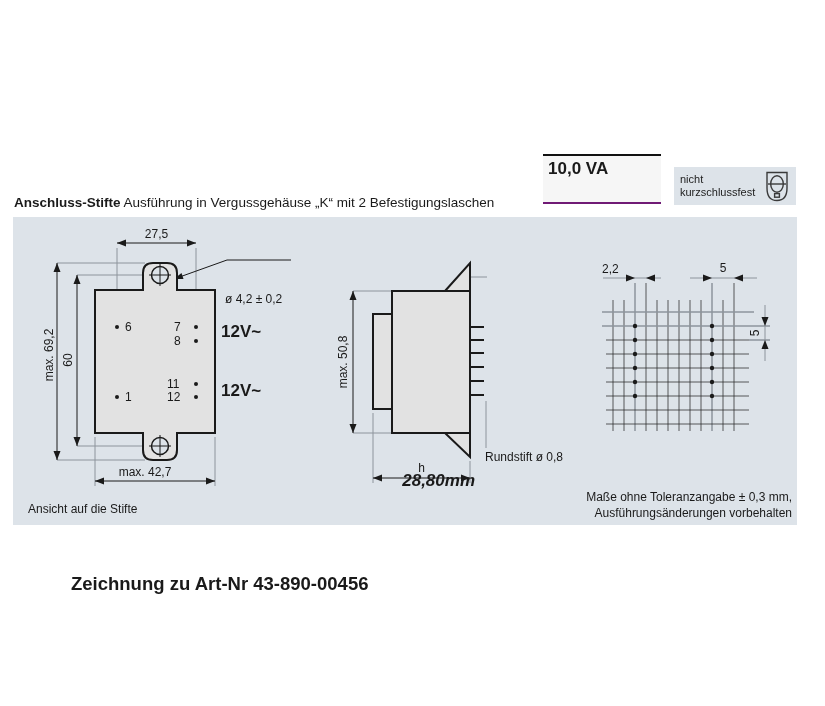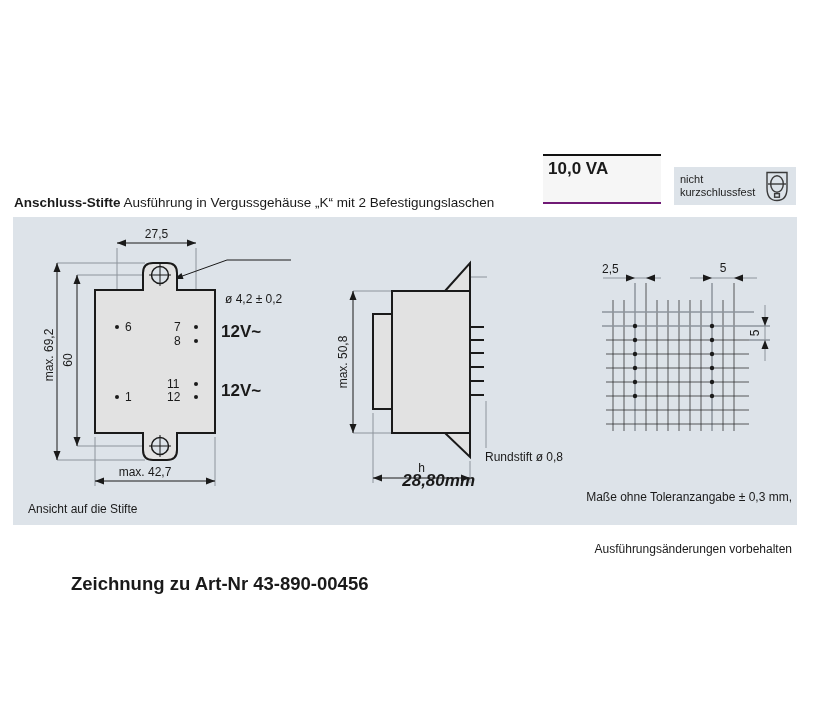--- a/index.html
+++ b/index.html
@@ -236,21 +236,21 @@
   <span class="lbl" style="left:112px;top:173px;">1</span>
   <span class="lbl b17" style="left:208px;top:106px;">12V~</span>
   <span class="lbl b17" style="left:208px;top:165px;">12V~</span>
   <span class="lbl" style="left:15px;top:285px;">Ansicht auf die Stifte</span>
 
   <span class="lbl rot" style="left:330px;top:145px;">max. 50,8</span>
   <span class="lbl" style="left:360px;top:244px;width:97px;text-align:center;">h</span>
   <span class="lbl b17" style="left:350px;top:255px;width:112px;text-align:right;font-style:italic;">28,80mm</span>
   <span class="lbl" style="left:472px;top:233px;">Rundstift ø 0,8</span>
 
-  <span class="lbl" style="left:589px;top:45px;">2,5</span>
+  <span class="lbl" style="left:589px;top:45px;">2,2</span>
   <span class="lbl" style="left:700px;top:44px;width:20px;text-align:center;">5</span>
   <span class="lbl rot" style="left:742px;top:116px;">5</span>
 
   <span class="lbl footer-note" style="top:273px;">Maße ohne Toleranzangabe ± 0,3 mm,</span>
-  <span class="lbl footer-note" style="top:289px;margin-top:36px;">Ausführungsänderungen vorbehalten</span>
+  <span class="lbl footer-note" style="top:289px;">Ausführungsänderungen vorbehalten</span>
 </div>
 
 <div class="title-block">Zeichnung zu Art-Nr 43-890-00456</div>
 
 </body></html>

